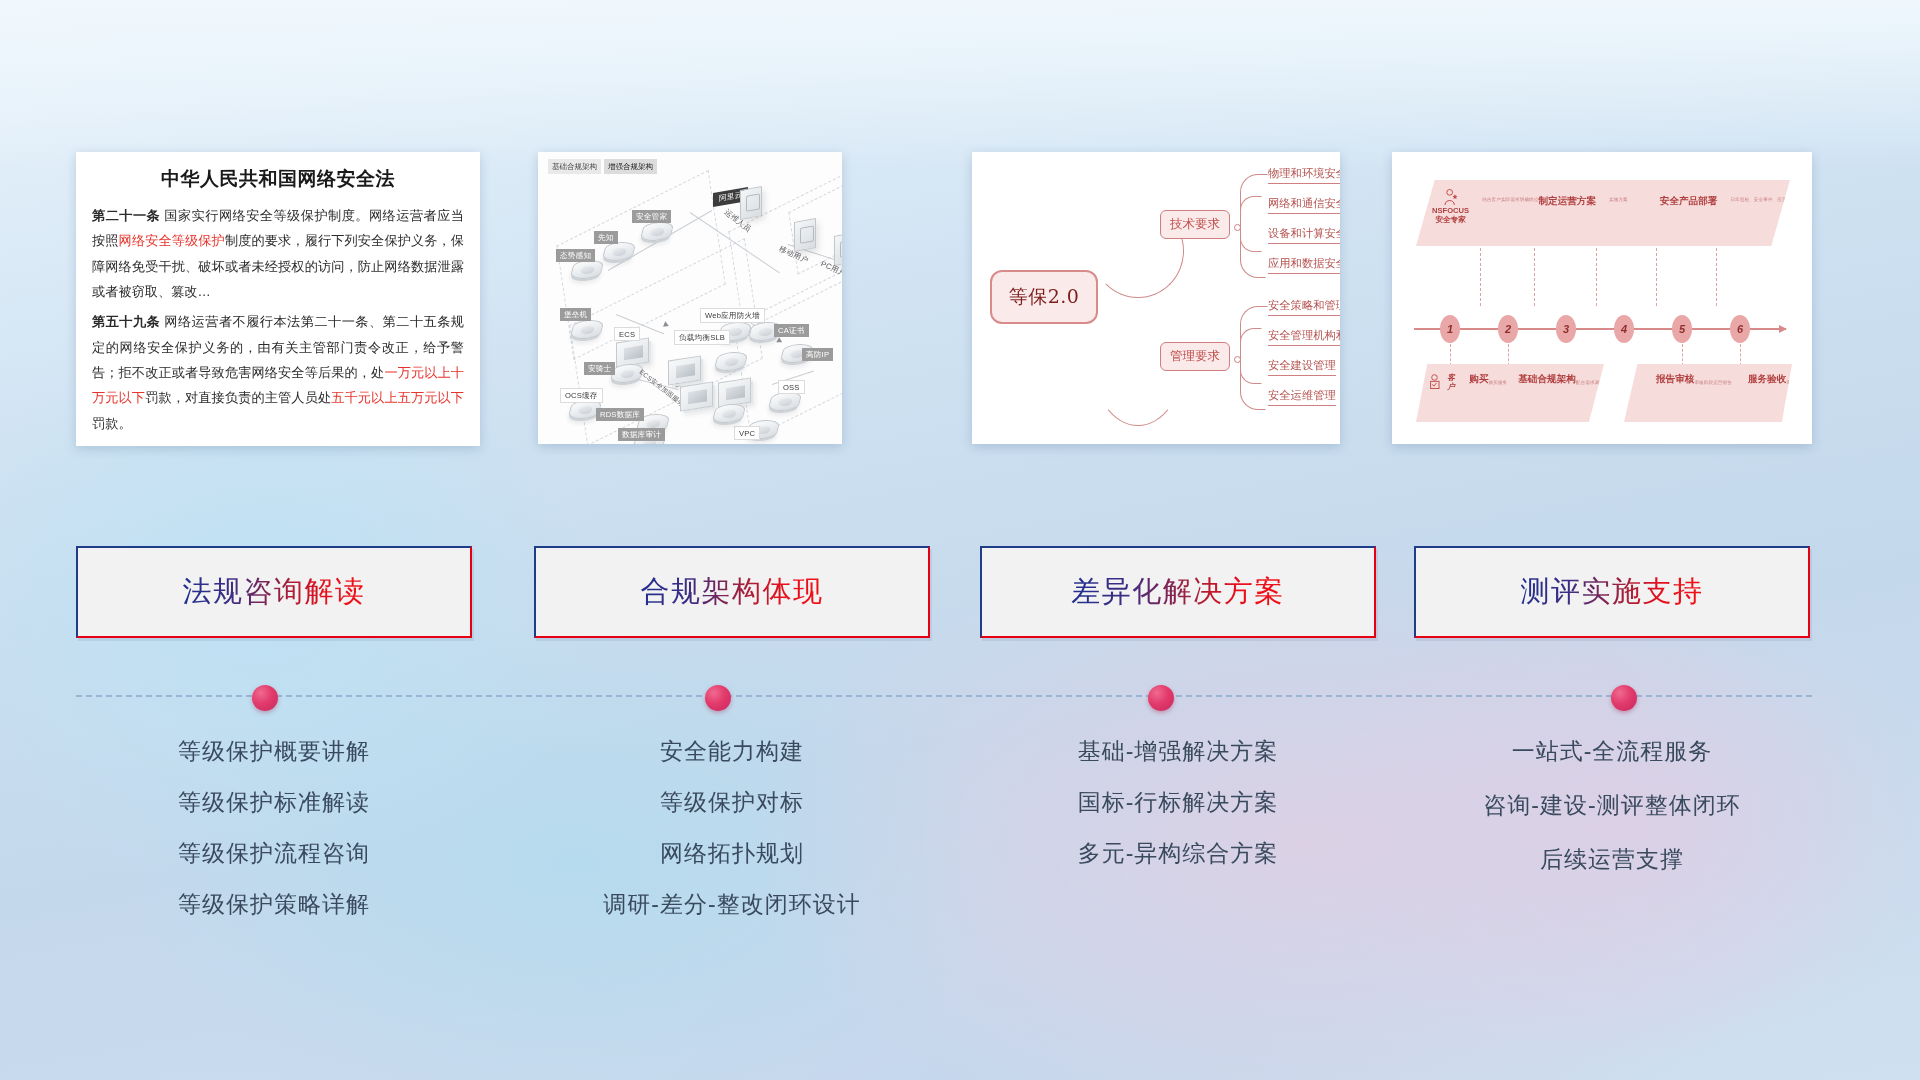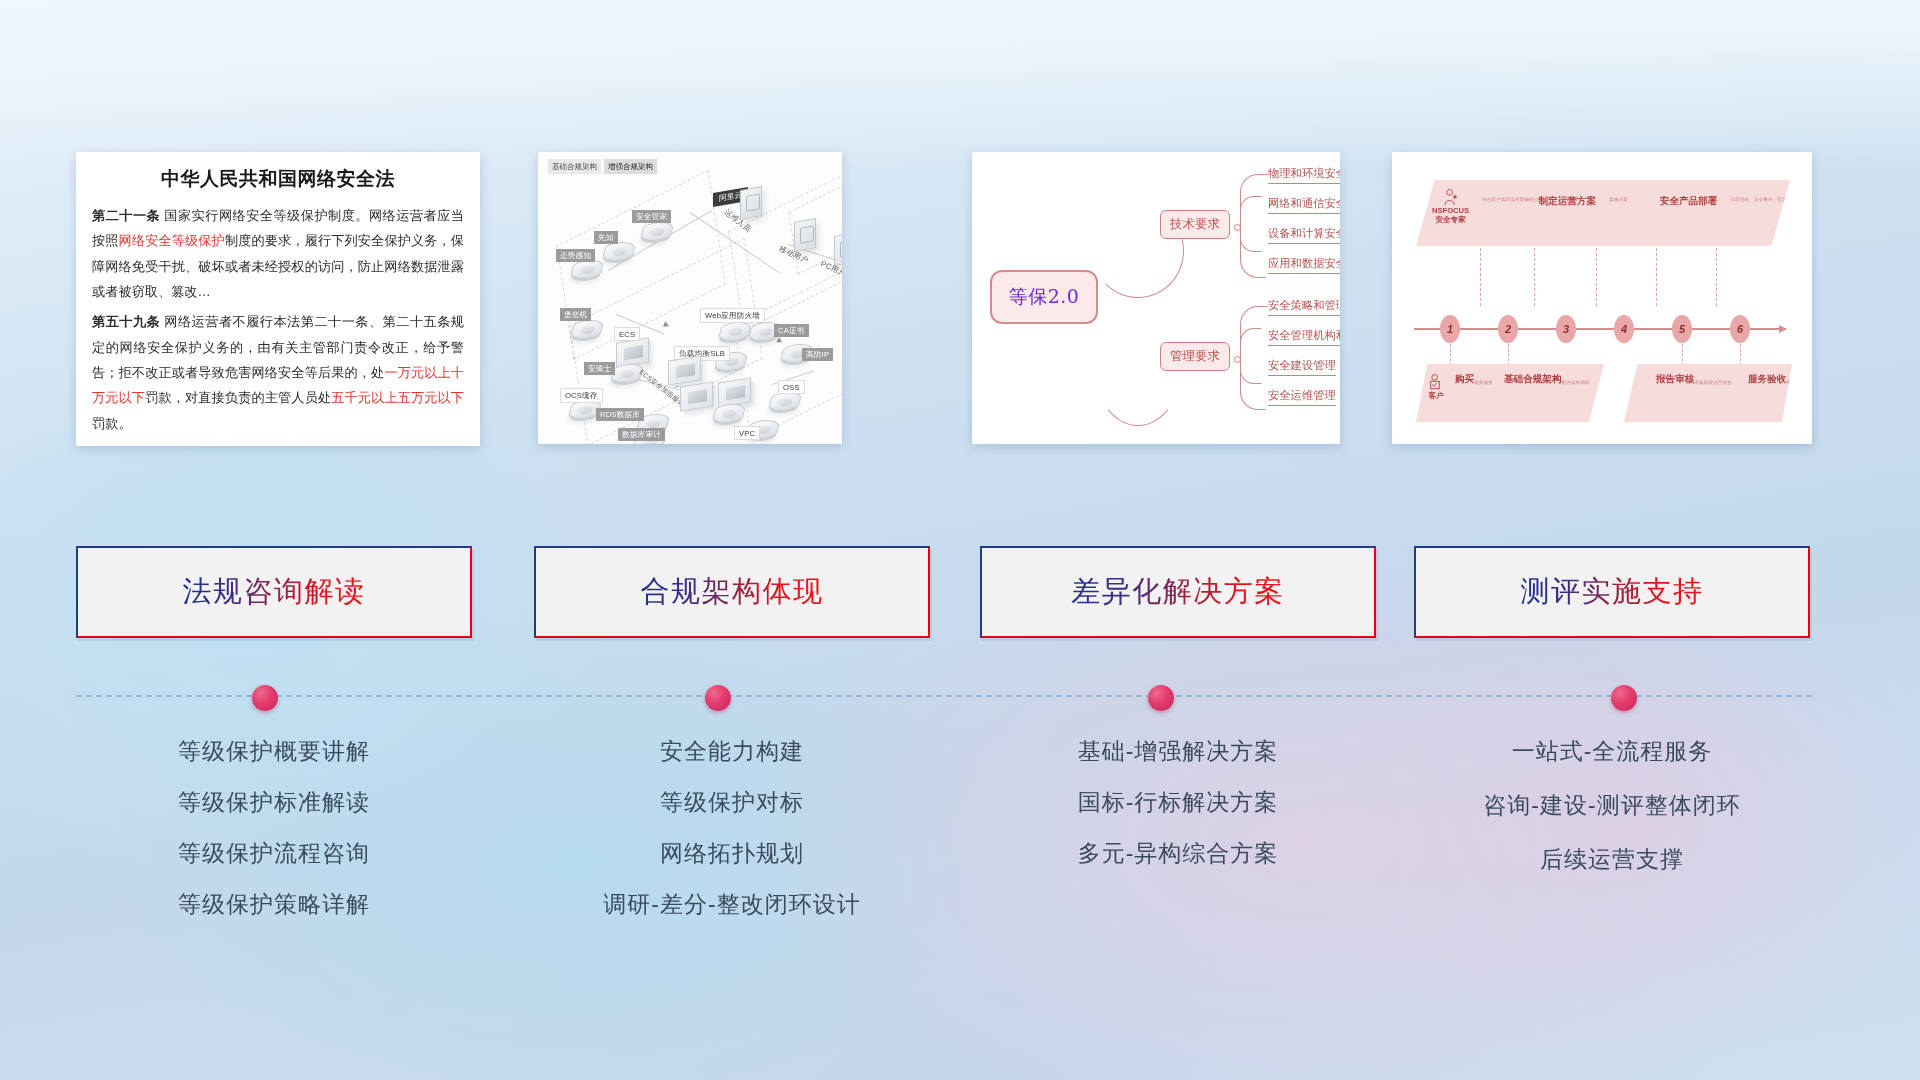--- a/index.html
+++ b/index.html
@@ -71,21 +71,21 @@
   .lbl.rot2{ transform:rotate(24deg); }
   .wire{position:absolute;background:#c9ced4;height:1px;transform-origin:left center;}
   .arrowhead{position:absolute;width:0;height:0;border-left:5px solid #8a8f95;border-top:3px solid transparent;border-bottom:3px solid transparent;}
 
   
   .mind { position:relative; width:100%; height:100%; background:#fff; }
   .mm-root {
     position:absolute; left:18px; top:118px; width:108px; height:54px;
     border:2.5px solid #d98b8b; border-radius:12px; background:#fbeaea;
     display:flex; align-items:center; justify-content:center;
-    color:#6d28d9; font-size:19px; letter-spacing:.5px;
+    color:#7f1d1d; font-size:19px; letter-spacing:.5px;
     font-family:"DejaVu Serif","Liberation Serif",serif;
   }
   .mm-branch {
     position:absolute; border:1.6px solid #cf7f7f; border-radius:6px; background:#fbeaea;
     color:#c0504d; font-size:12.5px; padding:5px 9px; white-space:nowrap;
     font-family:"DejaVu Serif","Liberation Serif",serif;
   }
   .mm-leaf { position:absolute; font-size:11.3px; color:#b4524f; white-space:nowrap;
     font-family:"DejaVu Serif","Liberation Serif",serif; padding-bottom:2px;
     border-bottom:1.6px solid #cf7f7f; }
@@ -235,21 +235,21 @@
       <div class="lbl grey" style="left:46px;top:210px;">安骑士</div>
 
       <div class="node" style="left:182px;top:170px;">
           <div class="puck"></div>
         </div>
       <div class="lbl white" style="left:162px;top:156px;">Web应用防火墙</div>
 
       <div class="node" style="left:178px;top:200px;">
           <div class="puck"></div>
         </div>
-      <div class="lbl white" style="left:136px;top:194px;">负载均衡SLB</div>
+      <div class="lbl white" style="left:136px;top:178px;">负载均衡SLB</div>
 
       <div class="node" style="left:256px;top:68px;">
           <div class="srv"></div>
         </div>
       <div class="lbl plain rot2" style="left:240px;top:98px;">移动用户</div>
       <div class="node" style="left:296px;top:82px;">
           <div class="srv"></div>
         </div>
       <div class="lbl plain rot2" style="left:282px;top:112px;">PC用户</div>
 
@@ -388,21 +388,21 @@
       <div class="tnode" style="left:280px;top:163px;">5</div>
       <div class="tnode" style="left:338px;top:163px;">6</div>
 
       <div class="tdash" style="left:58px;top:192px;height:22px;"></div>
       <div class="tdash" style="left:116px;top:192px;height:22px;"></div>
       <div class="tdash" style="left:290px;top:192px;height:22px;"></div>
       <div class="tdash" style="left:348px;top:192px;height:22px;"></div>
 
       <div class="band bl">
         <div style="display:flex;align-items:flex-start;gap:11px;padding:9px 0 0 12px;">
-          <div style="display:flex;flex-direction:column;align-items:center;">
+          <div style="display:flex;flex-direction:row;align-items:center;font-style:italic;">
             <svg class="pic-icon" viewBox="0 0 24 26">
               <circle cx="10" cy="6" r="4.3" fill="none" stroke="#c0504d" stroke-width="1.5"></circle>
               <rect x="4" y="12" width="13" height="11" fill="none" stroke="#c0504d" stroke-width="1.5"></rect>
               <path d="M6.5 16.5 l2.6 3 4-5" fill="none" stroke="#c0504d" stroke-width="1.5"></path>
             </svg>
             <div class="nsf-logo">客户</div>
           </div>
           <div class="band-col">
             <div class="band-main" style="margin-top:0;">购买</div>
             <div class="band-sub" style="margin-top:5px;">购买服务</div>

